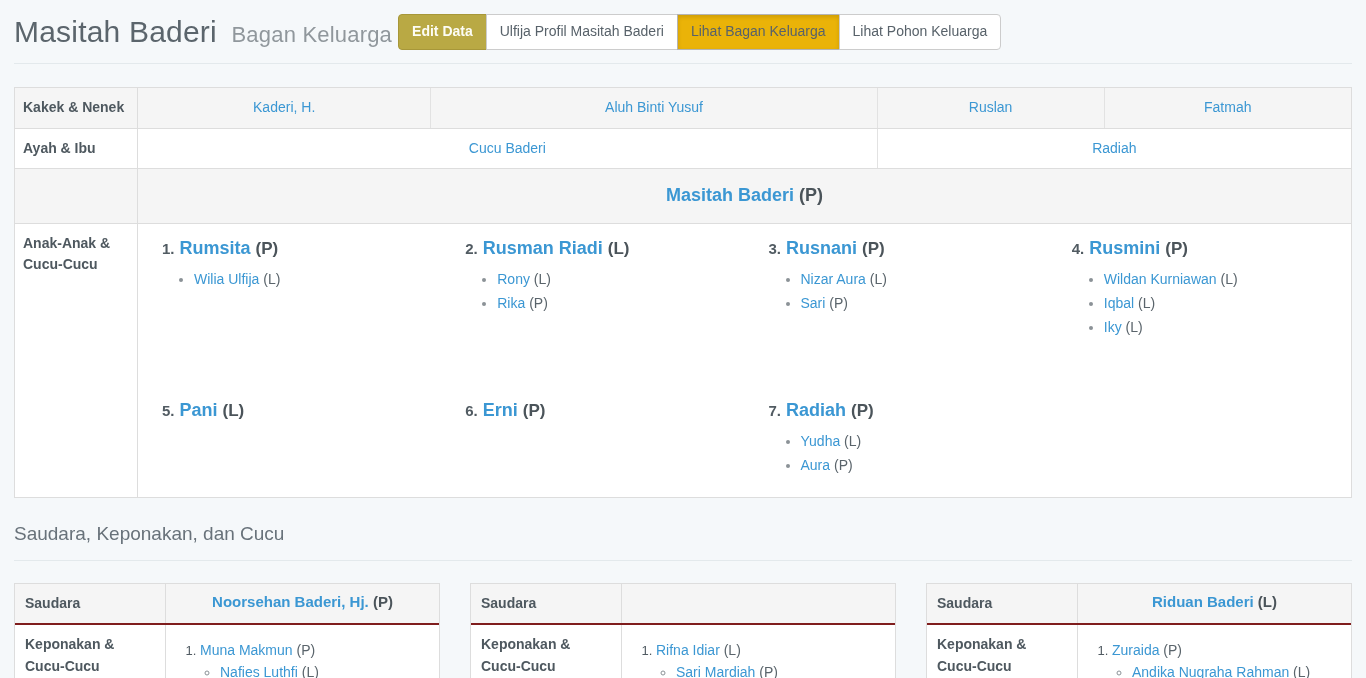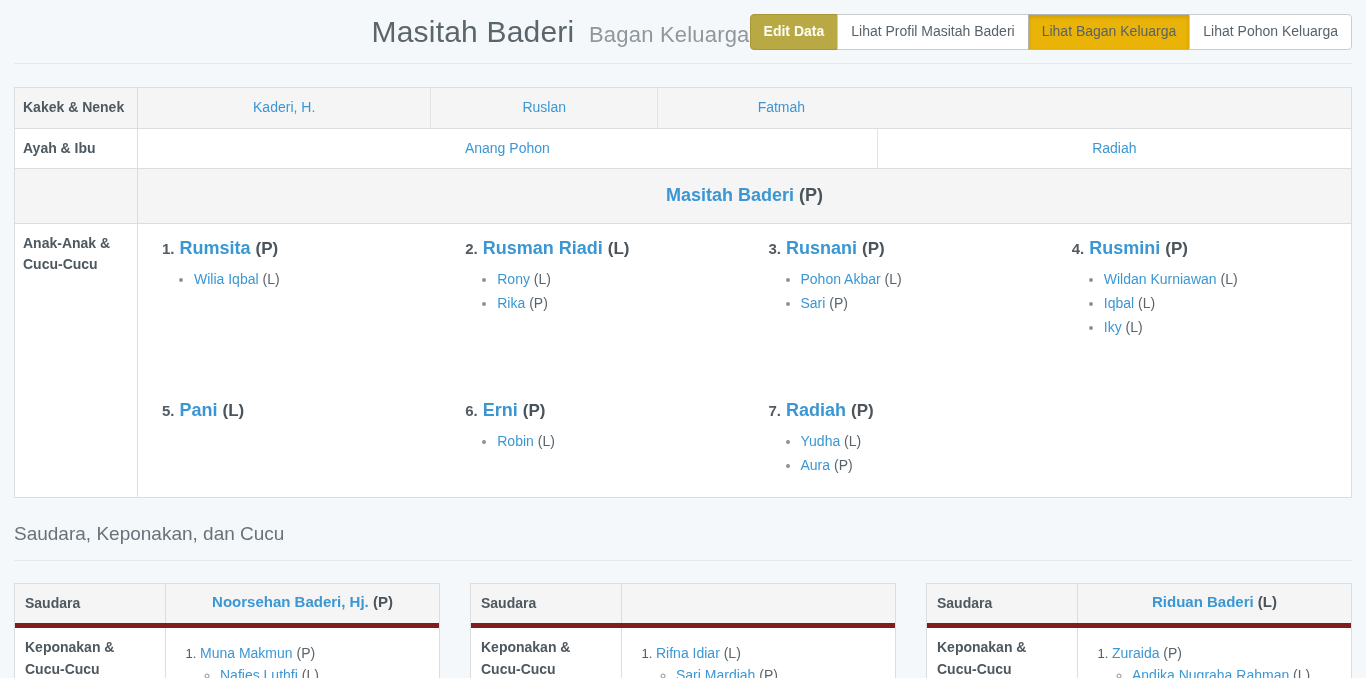--- a/index.html
+++ b/index.html
@@ -7,22 +7,22 @@
   body {
     width: 1366px; height: 678px; overflow: hidden;
     background: #f5f8fa;
     font-family: "Liberation Sans", sans-serif;
     color: #58626a;
   }
   .page { padding: 0 14px; }
 
   
   .header {
-    display: flex; justify-content: flex-end; align-items: center;
-    padding: 14px 0 13px; border-bottom: 1px solid #e3e9ec;
+    display: flex; justify-content: flex-start; align-items: center;
+    padding: 14px 0 13px; border-bottom: 1px solid #e3e9ec; gap: 6px;
   }
   h1 { margin: 0; font-size: 30px; font-weight: 400; color: #5b656c; letter-spacing: .2px; }
   h1 small { font-size: 22px; color: #90979c; font-weight: 400; margin-left: 6px; }
   .btn-group { display: flex; }
   .btn {
     font-family: inherit; font-size: 14px; line-height: 1.42;
     padding: 7px 13px; background: #fff; border: 1px solid #ccc;
     color: #58626a; cursor: pointer; margin-left: -1px; white-space: nowrap;
   }
   .btn:first-child { border-radius: 4px 0 0 4px; margin-left: 0; font-weight: bold; }
@@ -62,21 +62,21 @@
   .child-item li { font-size: 14px; margin-bottom: 8px; color: #8b9297; }
   .child-item li a { color: #3b97d3; }
 
   
   .section-heading {
     font-weight: 400; font-size: 19px; color: #68727a;
     margin: 25px 0 0; padding: 0 0 15px; border-bottom: 1px solid #e3e9ec;
   }
   .cards { display: flex; gap: 30px; margin-top: 22px; }
   .card { flex: 1; background: #fff; border: 1px solid #ddd; align-self: flex-start; width: 100%; }
-  .crow { display: flex; border-bottom: 5px solid #7f1d1d; background: #fff; }
+  .crow { display: flex; border-bottom: 2px solid #7f1d1d; background: #fff; }
   .crow:last-child { border-bottom: none; }
   .crow.striped { background: #f5f5f5; }
   .clabel {
     width: 151px; min-width: 151px; padding: 9px 10px;
     font-weight: bold; font-size: 14px; color: #4e585f; line-height: 1.55;
     border-right: 1px solid #ddd;
   }
   .cval { flex: 1; padding: 9px 10px; font-size: 14px; }
   .cval.center { text-align: center; font-size: 15px; }
   .cval.center a { font-weight: bold; text-align: center; }
@@ -92,91 +92,89 @@
 
 <div class="page">
 
   <div class="header">
     <h1>
       <span>Masitah Baderi</span>
       <small>Bagan Keluarga</small>
     </h1>
     <div class="btn-group" id="btn-group">
         <button class="btn btn-gold">Edit Data</button>
-        <button class="btn">Lihat Profil Masitah Baderi</button>
+        <button class="btn">Ulfija Profil Masitah Baderi</button>
         <button class="btn active">Lihat Bagan Keluarga</button>
         <button class="btn">Lihat Pohon Keluarga</button>
       </div>
   </div>
 
   <div class="family-table">
     <div class="frow striped">
       <div class="flabel">Kakek &amp; Nenek</div>
       <div class="fcells" id="gp-cells">
           <div class="fcell" style="width: 24.1%;"><a class="plink">Kaderi, H.</a></div>
+          <div class="fcell" style="width: 36.8%;"><a class="plink">Aluh Binti Yusuf</a></div>
           <div class="fcell" style="width: 18.7%;"><a class="plink">Ruslan</a></div>
           <div class="fcell" style="width: 20.4%;"><a class="plink">Fatmah</a></div>
         </div>
     </div>
     <div class="frow">
       <div class="flabel">Ayah &amp; Ibu</div>
       <div class="fcells" id="parent-cells">
-          <div class="fcell" style="width: 60.9%;"><a class="plink">Anang Pohon</a></div>
+          <div class="fcell" style="width: 60.9%;"><a class="plink">Cucu Baderi</a></div>
           <div class="fcell" style="width: 39.1%;"><a class="plink">Radiah</a></div>
         </div>
     </div>
     <div class="frow striped">
       <div class="flabel"></div>
       <div class="fcells">
         <div class="fcell self-cell">
           <a class="plink">Masitah Baderi</a>
           <span class="bmark">(P)</span>
         </div>
       </div>
     </div>
     <div class="frow">
       <div class="flabel">Anak-Anak &amp; Cucu-Cucu</div>
       <div class="children-body">
         <div class="children-grid" id="children-grid">
             <div class="child-item tall">
               <div class="child-head"><span class="num">1.</span><a class="plink">Rumsita</a> <span class="bmark">(P)</span></div>
               <ul>
-                <li><a class="plink">Wilia Iqbal</a> <span class="gmark">(L)</span></li>
+                <li><a class="plink">Wilia Ulfija</a> <span class="gmark">(L)</span></li>
               </ul>
             </div>
             <div class="child-item tall">
               <div class="child-head"><span class="num">2.</span><a class="plink">Rusman Riadi</a> <span class="bmark">(L)</span></div>
               <ul>
                 <li><a class="plink">Rony</a> <span class="gmark">(L)</span></li>
                 <li><a class="plink">Rika</a> <span class="gmark">(P)</span></li>
               </ul>
             </div>
             <div class="child-item tall">
               <div class="child-head"><span class="num">3.</span><a class="plink">Rusnani</a> <span class="bmark">(P)</span></div>
               <ul>
-                <li><a class="plink">Pohon Akbar</a> <span class="gmark">(L)</span></li>
+                <li><a class="plink">Nizar Aura</a> <span class="gmark">(L)</span></li>
                 <li><a class="plink">Sari</a> <span class="gmark">(P)</span></li>
               </ul>
             </div>
             <div class="child-item tall">
               <div class="child-head"><span class="num">4.</span><a class="plink">Rusmini</a> <span class="bmark">(P)</span></div>
               <ul>
                 <li><a class="plink">Wildan Kurniawan</a> <span class="gmark">(L)</span></li>
                 <li><a class="plink">Iqbal</a> <span class="gmark">(L)</span></li>
                 <li><a class="plink">Iky</a> <span class="gmark">(L)</span></li>
               </ul>
             </div>
             <div class="child-item">
               <div class="child-head"><span class="num">5.</span><a class="plink">Pani</a> <span class="bmark">(L)</span></div>
             </div>
             <div class="child-item">
               <div class="child-head"><span class="num">6.</span><a class="plink">Erni</a> <span class="bmark">(P)</span></div>
-              <ul>
-                <li><a class="plink">Robin</a> <span class="gmark">(L)</span></li>
-              </ul>
             </div>
             <div class="child-item">
               <div class="child-head"><span class="num">7.</span><a class="plink">Radiah</a> <span class="bmark">(P)</span></div>
               <ul>
                 <li><a class="plink">Yudha</a> <span class="gmark">(L)</span></li>
                 <li><a class="plink">Aura</a> <span class="gmark">(P)</span></li>
               </ul>
             </div>
           </div>
       </div>

